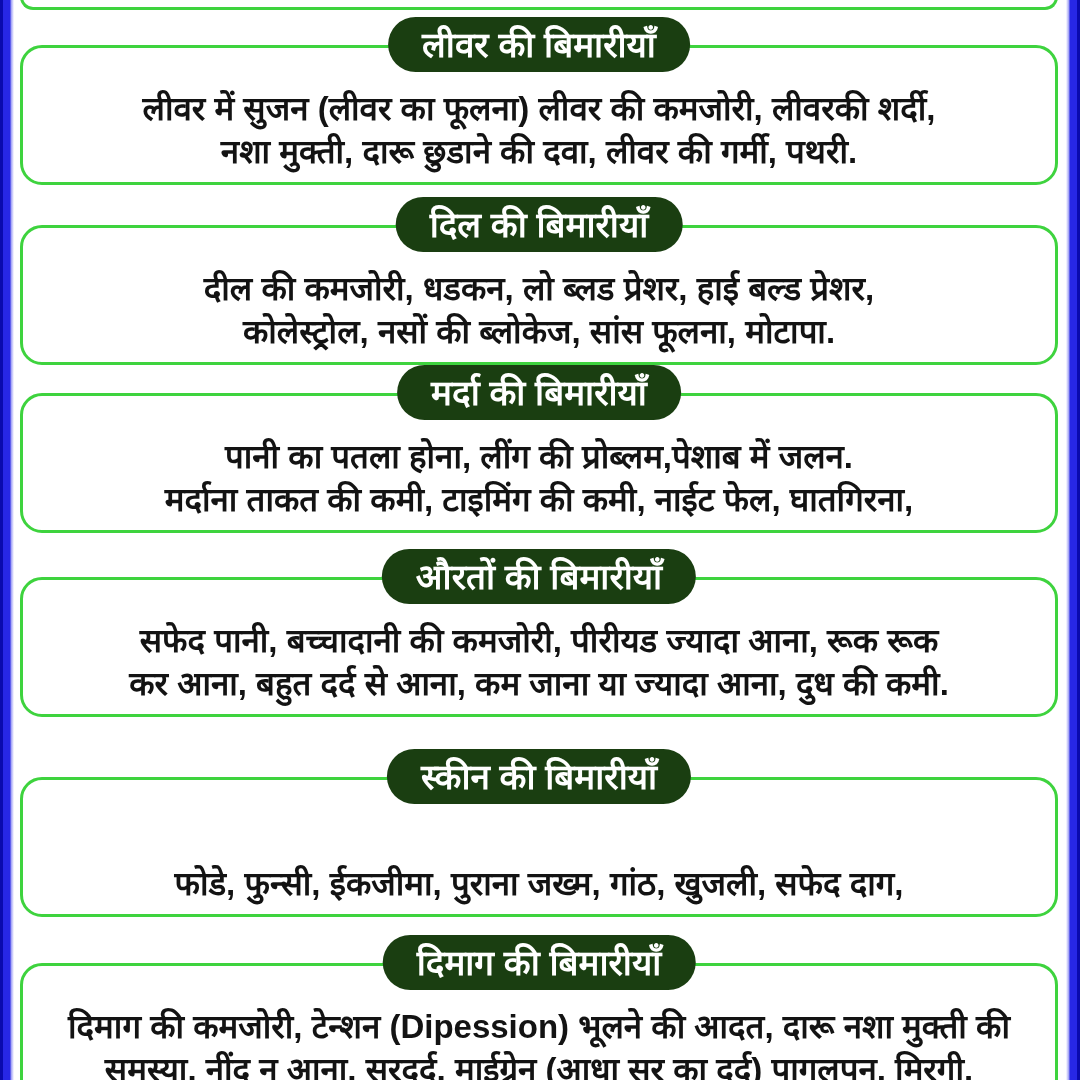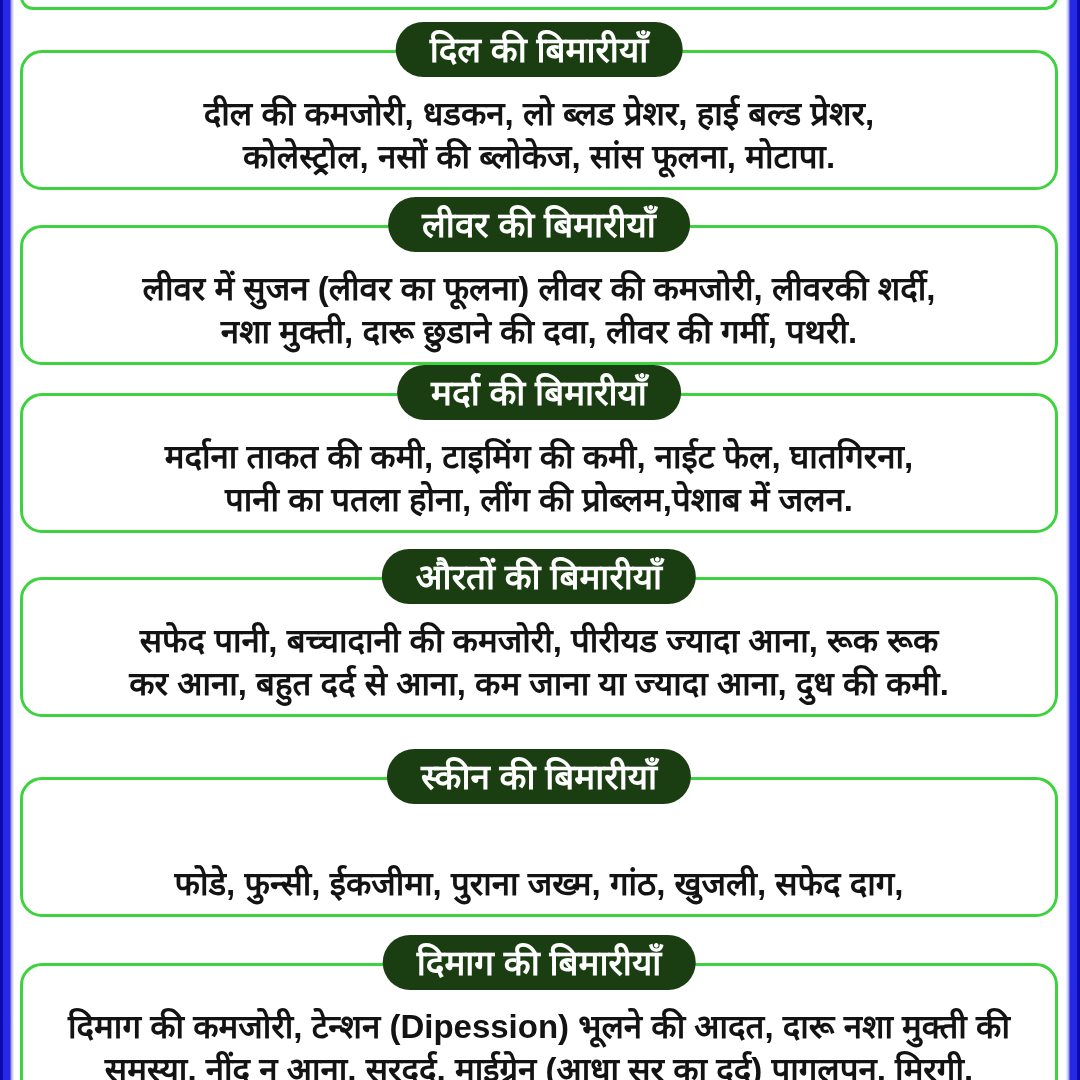--- a/index.html
+++ b/index.html
@@ -81,47 +81,47 @@
 <body>
 
 <div class="poster">
   <div class="edge edge-left"></div>
   <div class="edge edge-right"></div>
 
   <div class="content">
 
     <div class="partial-box-bottom"></div>
 
+    <div class="section m1">
+      <div class="pill">
+        <span>लीवर की बिमारीयाँ</span>
+      </div>
+      <div class="box">
+        <div class="body-line">लीवर में सुजन (लीवर का फूलना) लीवर की कमजोरी, लीवरकी शर्दी,</div>
+        <div class="body-line">नशा मुक्ती, दारू छुडाने की दवा, लीवर की गर्मी, पथरी.</div>
+      </div>
+    </div>
+
     <div class="section m2">
       <div class="pill">
         <span>दिल की बिमारीयाँ</span>
       </div>
       <div class="box">
         <div class="body-line">दील की कमजोरी, धडकन, लो ब्लड प्रेशर, हाई बल्ड प्रेशर,</div>
         <div class="body-line">कोलेस्ट्रोल, नसों की ब्लोकेज, सांस फूलना, मोटापा.</div>
       </div>
     </div>
 
-    <div class="section m1">
-      <div class="pill">
-        <span>लीवर की बिमारीयाँ</span>
-      </div>
-      <div class="box">
-        <div class="body-line">लीवर में सुजन (लीवर का फूलना) लीवर की कमजोरी, लीवरकी शर्दी,</div>
-        <div class="body-line">नशा मुक्ती, दारू छुडाने की दवा, लीवर की गर्मी, पथरी.</div>
-      </div>
-    </div>
-
     <div class="section m3">
       <div class="pill">
         <span>मर्दा की बिमारीयाँ</span>
       </div>
       <div class="box">
+        <div class="body-line">पानी का पतला होना, लींग की प्रोब्लम,पेशाब में जलन.</div>
         <div class="body-line">मर्दाना ताकत की कमी, टाइमिंग की कमी, नाईट फेल, घातगिरना,</div>
-        <div class="body-line">पानी का पतला होना, लींग की प्रोब्लम,पेशाब में जलन.</div>
       </div>
     </div>
 
     <div class="section m4">
       <div class="pill">
         <span>औरतों की बिमारीयाँ</span>
       </div>
       <div class="box">
         <div class="body-line">सफेद पानी, बच्चादानी की कमजोरी, पीरीयड ज्यादा आना, रूक रूक</div>
         <div class="body-line">कर आना, बहुत दर्द से आना, कम जाना या ज्यादा आना, दुध की कमी.</div>

